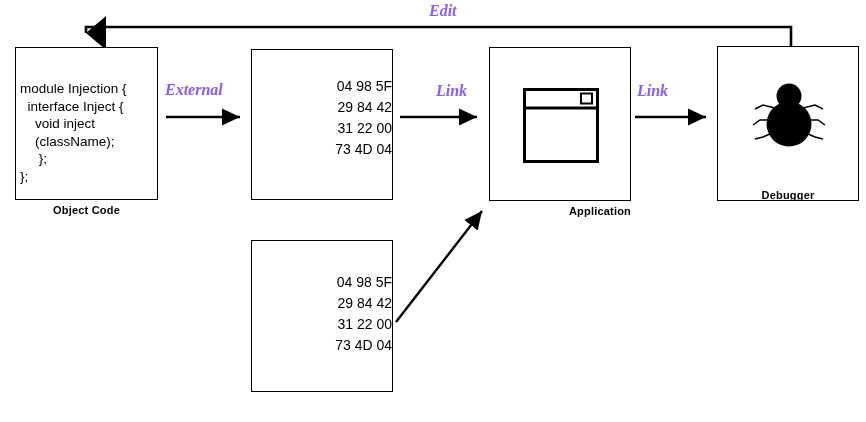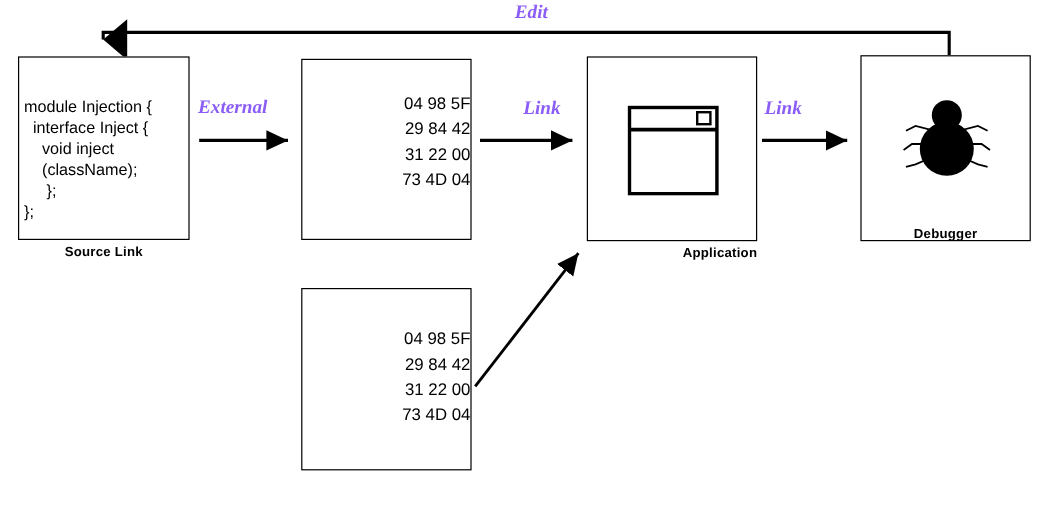--- a/index.html
+++ b/index.html
@@ -112,21 +112,21 @@
   </svg>
 
   <div class="node-box" style="left:15px; top:47px; width:143px; height:153px;">
     <div class="code-block" style="left:4px; top:8px;margin-top:24px;">module Injection {
   interface Inject {
     void inject
     (className);
      };
 };</div>
   </div>
-  <div class="node-caption" style="left:15px; top:204px; width:143px;">Source Link</div>
+  <div class="node-caption" style="left:15px; top:204px; width:143px;">Object Code</div>
 
   <div class="node-box" style="left:251px; top:49px; width:142px; height:151px;">
     <div class="hex-block" style="top:26px;">04 98 5F
 29 84 42
 31 22 00
 73 4D 04</div>
   </div>
 
   <div class="node-box" style="left:251px; top:240px; width:142px; height:152px;">
     <div class="hex-block" style="top:31px;">04 98 5F

